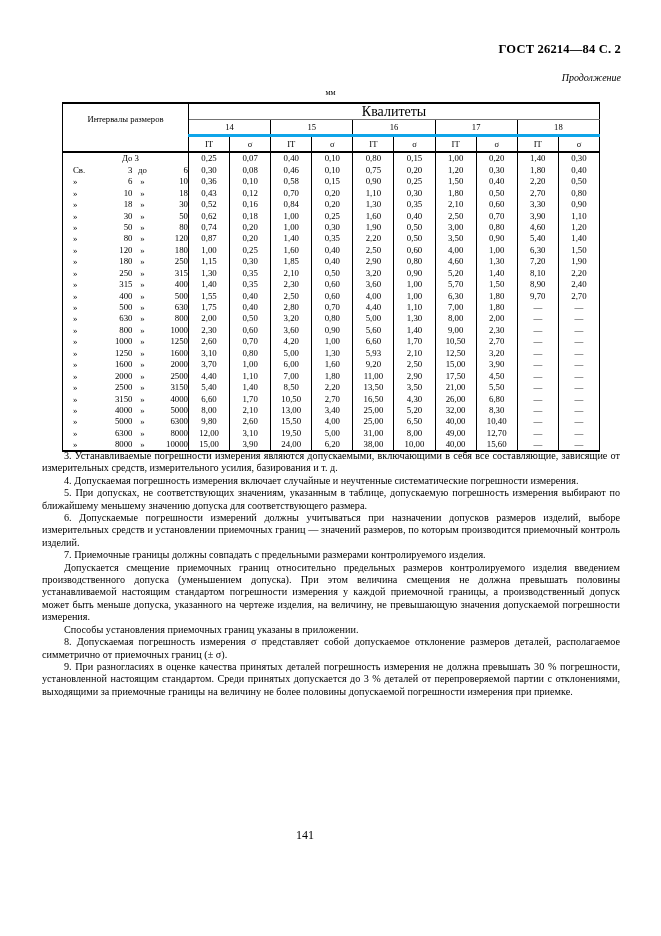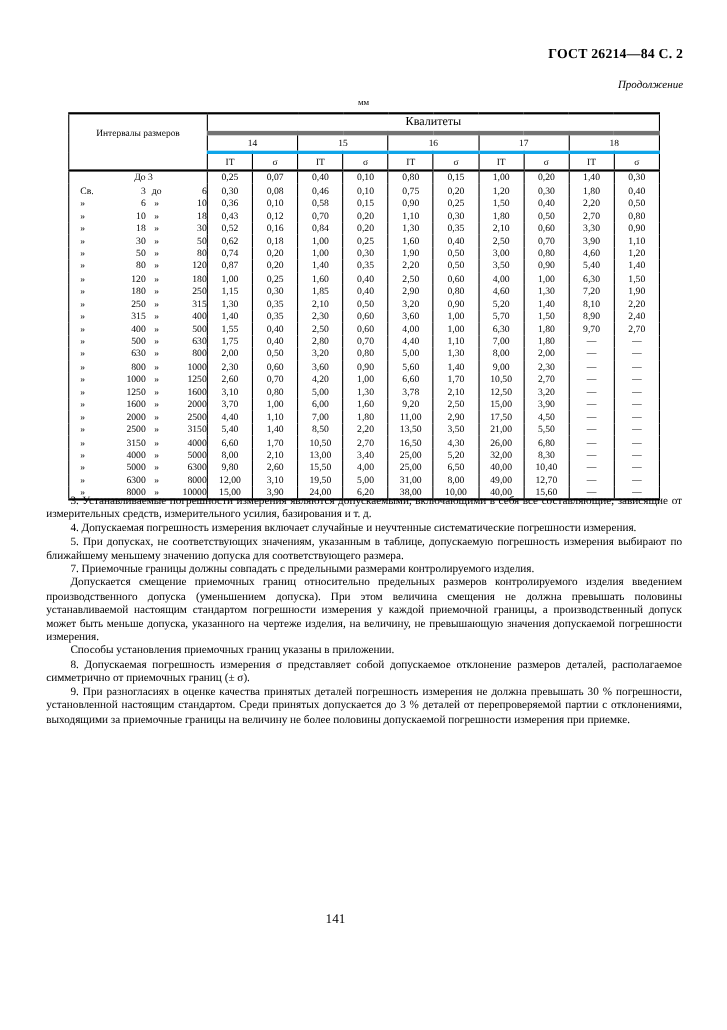--- a/index.html
+++ b/index.html
@@ -70,23 +70,23 @@
     padding: 0;
     text-align: center;
     vertical-align: middle;
     font-weight: normal;
     line-height: 1.0;
   }
   table.spec thead tr.top-head th {
     border-top: 2.2px solid #000;
   }
   table.spec thead tr.top-head th.kv {
-    border-bottom: 4px solid #737373;
+    border-bottom: 1px solid #737373;
     height: 15px;
-    font-size: 11px;
+    font-size: 14px;
   }
   table.spec thead tr.top-head th.iv {
     font-size: 8.6px;
   }
   table.spec thead tr.grade-head th {
     border-bottom: 3px solid #0ea5e9;
     height: 14px;
     font-size: 8.6px;
   }
   table.spec thead tr.sub-head th {
@@ -549,21 +549,21 @@
                 <span class="iv-a">»</span>
                 <span class="iv-b">1250</span>
                 <span class="iv-c">»</span>
                 <span class="iv-d">1600</span>
               </div>
             </td>
             <td>3,10</td>
             <td>0,80</td>
             <td>5,00</td>
             <td>1,30</td>
-            <td>3,78</td>
+            <td>5,93</td>
             <td>2,10</td>
             <td>12,50</td>
             <td>3,20</td>
             <td>—</td>
             <td>—</td>
           </tr>
           <tr>
             <td class="interval">
               <div class="iv-row">
                 <span class="iv-a">»</span>
@@ -724,20 +724,21 @@
             <td>—</td>
           </tr>
         </tbody>
     </table>
   </div>
 
   <div class="body-text" id="body-text">
       <p>3. Устанавливаемые погрешности измерения являются допускаемыми, включающими в себя все составляющие, зависящие от измерительных средств, измерительного усилия, базирования и т. д.</p>
       <p>4. Допускаемая погрешность измерения включает случайные и неучтенные систематические погрешности измерения.</p>
       <p>5. При допусках, не соответствующих значениям, указанным в таблице, допускаемую погрешность измерения выбирают по ближайшему меньшему значению допуска для соответствующего размера.</p>
+      <p>6. Допускаемые погрешности измерений должны учитываться при назначении допусков размеров изделий, выборе измерительных средств и установлении приемочных границ — значений размеров, по которым производится приемочный контроль изделий.</p>
       <p>7. Приемочные границы должны совпадать с предельными размерами контролируемого изделия.</p>
       <p>Допускается смещение приемочных границ относительно предельных размеров контролируемого изделия введением производственного допуска (уменьшением допуска). При этом величина смещения не должна превышать половины устанавливаемой настоящим стандартом погрешности измерения у каждой приемочной границы, а производственный допуск может быть меньше допуска, указанного на чертеже изделия, на величину, не превышающую значения допускаемой погрешности измерения.</p>
       <p>Способы установления приемочных границ указаны в приложении.</p>
       <p>8. Допускаемая погрешность измерения σ представляет собой допускаемое отклонение размеров деталей, располагаемое симметрично от приемочных границ (± σ).</p>
       <p>9. При разногласиях в оценке качества принятых деталей погрешность измерения не должна превышать 30 % погрешности, установленной настоящим стандартом. Среди принятых допускается до 3 % деталей от перепроверяемой партии с отклонениями, выходящими за приемочные границы на величину не более половины допускаемой погрешности измерения при приемке.</p>
     </div>
 
   <div class="page-number">141</div>
 
 </div>

